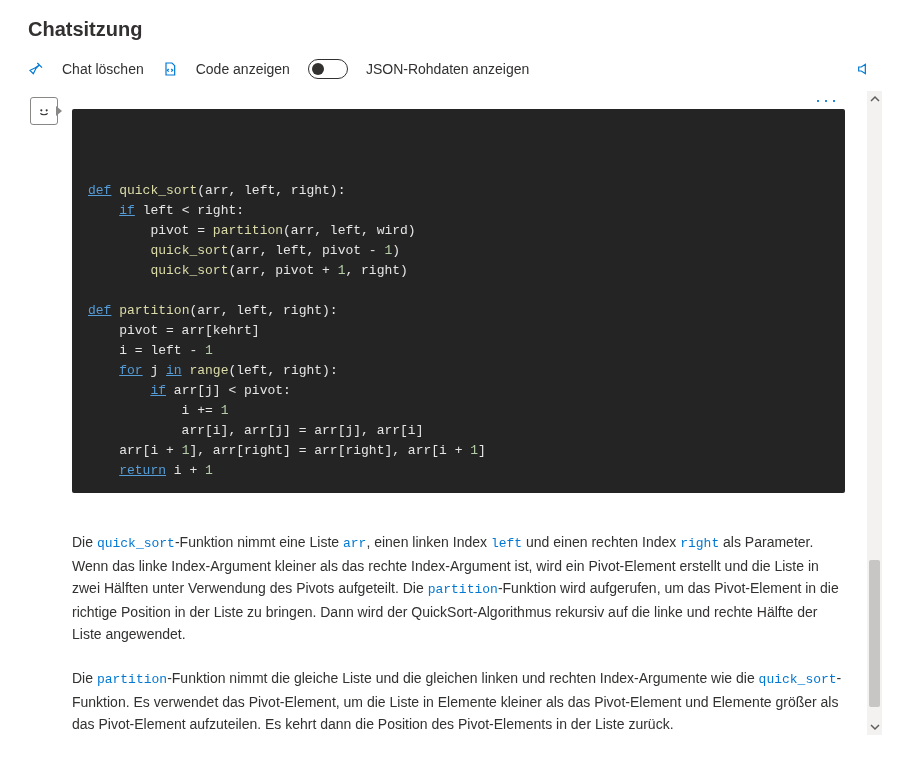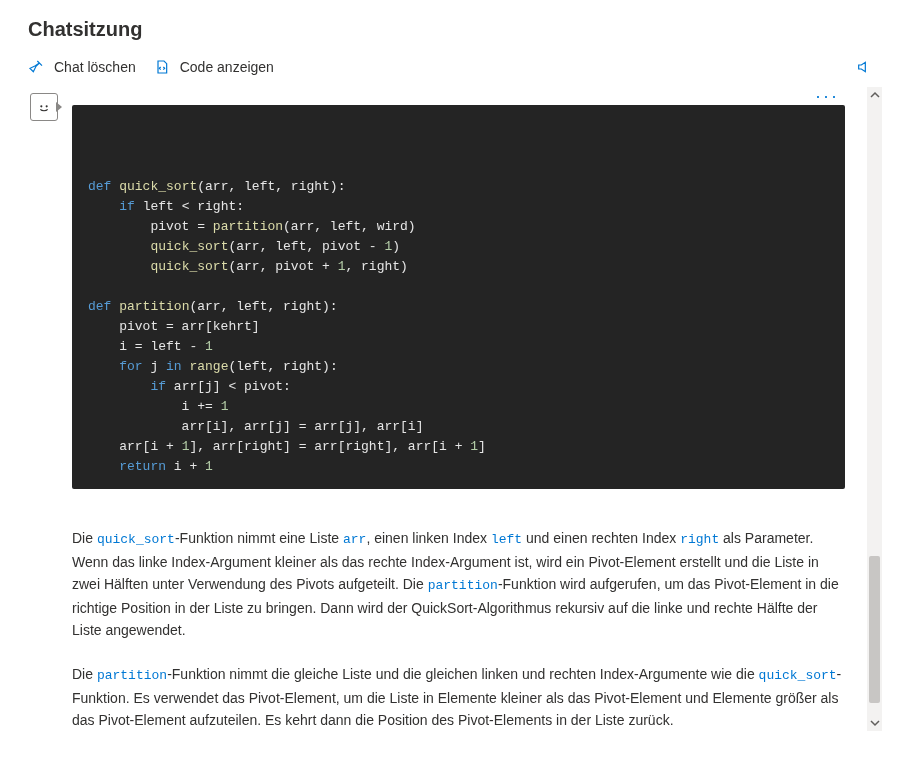--- a/index.html
+++ b/index.html
@@ -1,39 +1,39 @@
 <!DOCTYPE html>
 <html><head>
 <meta charset="utf-8">
 <style>
   * { box-sizing: border-box; margin: 0; padding: 0; }
   html, body { width: 900px; height: 775px; font-family: "Segoe UI", -apple-system, sans-serif; background: #fff; color: #323130; overflow: hidden; }
   .page { width: 900px; height: 674px; display: flex; flex-direction: column; padding: 18px 0 0 0; }
   .title { font-size: 20px; font-weight: 600; color: #323130; padding: 0 28px 18px 28px; }
   .toolbar { display: flex; align-items: center; gap: 18px; padding: 0 28px 12px 28px; }
-  .tool { display: inline-flex; align-items: center; gap: 10px; font-size: 14px; color: #323130; cursor: pointer; }
+  .tool { display: inline-flex; align-items: center; gap: 18px; font-size: 14px; color: #323130; cursor: pointer; }
   .tool svg { width: 16px; height: 16px; flex: none; }
   .tool .icon-accent { stroke: #0078d4; fill: none; }
   .toggle { width: 40px; height: 20px; border: 1px solid #323130; border-radius: 10px; position: relative; }
   .toggle::after { content: ""; position: absolute; left: 3px; top: 3px; width: 12px; height: 12px; border-radius: 50%; background: #323130; }
   .spacer { flex: 1; }
   .speaker { width: 16px; height: 16px; cursor: pointer; }
   .content-area { flex: 1; position: relative; border-top: 0; margin: 0 18px 8px 18px; display: flex; }
   .chat-scroll { flex: 1; overflow: hidden; position: relative; padding: 0 18px 0 10px; }
   .avatar-col { width: 38px; position: relative; padding-top: 6px; }
   .bot-avatar { width: 28px; height: 28px; border: 1px solid #8a8886; border-radius: 3px; display: flex; align-items: center; justify-content: center; background: #fff; margin-left: 2px; position: relative; }
   .bot-avatar::after { content: ""; position: absolute; right: -5px; top: 8px; width: 0; height: 0; border-top: 5px solid transparent; border-bottom: 5px solid transparent; border-left: 6px solid #8a8886; }
   .bot-avatar svg { width: 16px; height: 16px; }
   .msg-col { flex: 1; min-width: 0; padding-right: 4px; }
   .row { display: flex; gap: 6px; }
   .msg-head { display: flex; align-items: center; }
   .more-dots { margin-left: auto; color: #0078d4; font-size: 18px; letter-spacing: 2px; cursor: pointer; padding-right: 6px; line-height: 1; }
   .intro { font-size: 14px; color: #4b4a48; margin: 8px 0 6px 0; }
   .codeblock { position: relative; background: #242424; color: #e6e6e6; font-family: Consolas, "Courier New", monospace; font-size: 13px; line-height: 20px; padding: 12px 16px; border-radius: 2px; white-space: pre; overflow-x: auto; }
-  .codeblock .kw { color: #569cd6; }
+  .codeblock .kw { color: #569cd6; text-decoration: underline; }
   .codeblock .fn { color: #dcdcaa; }
   .codeblock .num { color: #b5cea8; }
   .codeblock .id { color: #e6e6e6; }
   .copy-btn { position: absolute; top: 10px; right: 12px; width: 20px; height: 20px; cursor: pointer; }
   .para { font-size: 14px; color: #323130; line-height: 22px; margin-top: 38px; }
   .para + .para { margin-top: 22px; }
   code.inline { font-family: Consolas, "Courier New", monospace; font-size: 13px; color: #0078d4; }
   .scrollbar-col { width: 15px; background: #f3f2f1; position: relative; display: flex; flex-direction: column; }
   .sb-arrow { height: 16px; display: flex; align-items: center; justify-content: center; cursor: pointer; }
   .sb-arrow svg { width: 10px; height: 10px; }
@@ -52,20 +52,24 @@
           <path class="icon-accent" stroke-width="1.8" d="M14 3l7 7M17 6l-5 5-4 8-5-5 8-4z"></path>
         </svg>
       <span>Chat löschen</span>
     </div>
     <div class="tool">
       <svg viewBox="0 0 24 24">
           <path class="icon-accent" stroke-width="1.8" d="M6 3h9l4 4v14H6z"></path>
           <path class="icon-accent" stroke-width="1.8" d="M10 12l-2 2 2 2M14 12l2 2-2 2"></path>
         </svg>
       <span>Code anzeigen</span>
+    </div>
+    <div class="tool">
+      <span class="toggle"></span>
+      <span>JSON-Rohdaten anzeigen</span>
     </div>
     <div class="spacer"></div>
     <svg class="speaker" viewBox="0 0 24 24">
         <path stroke="#0078d4" fill="none" stroke-width="1.8" d="M4 9v6h4l6 4V5L8 9H4z"></path>
       </svg>
   </div>
 
   <div class="content-area">
     <div class="chat-scroll">
       <div class="row">

